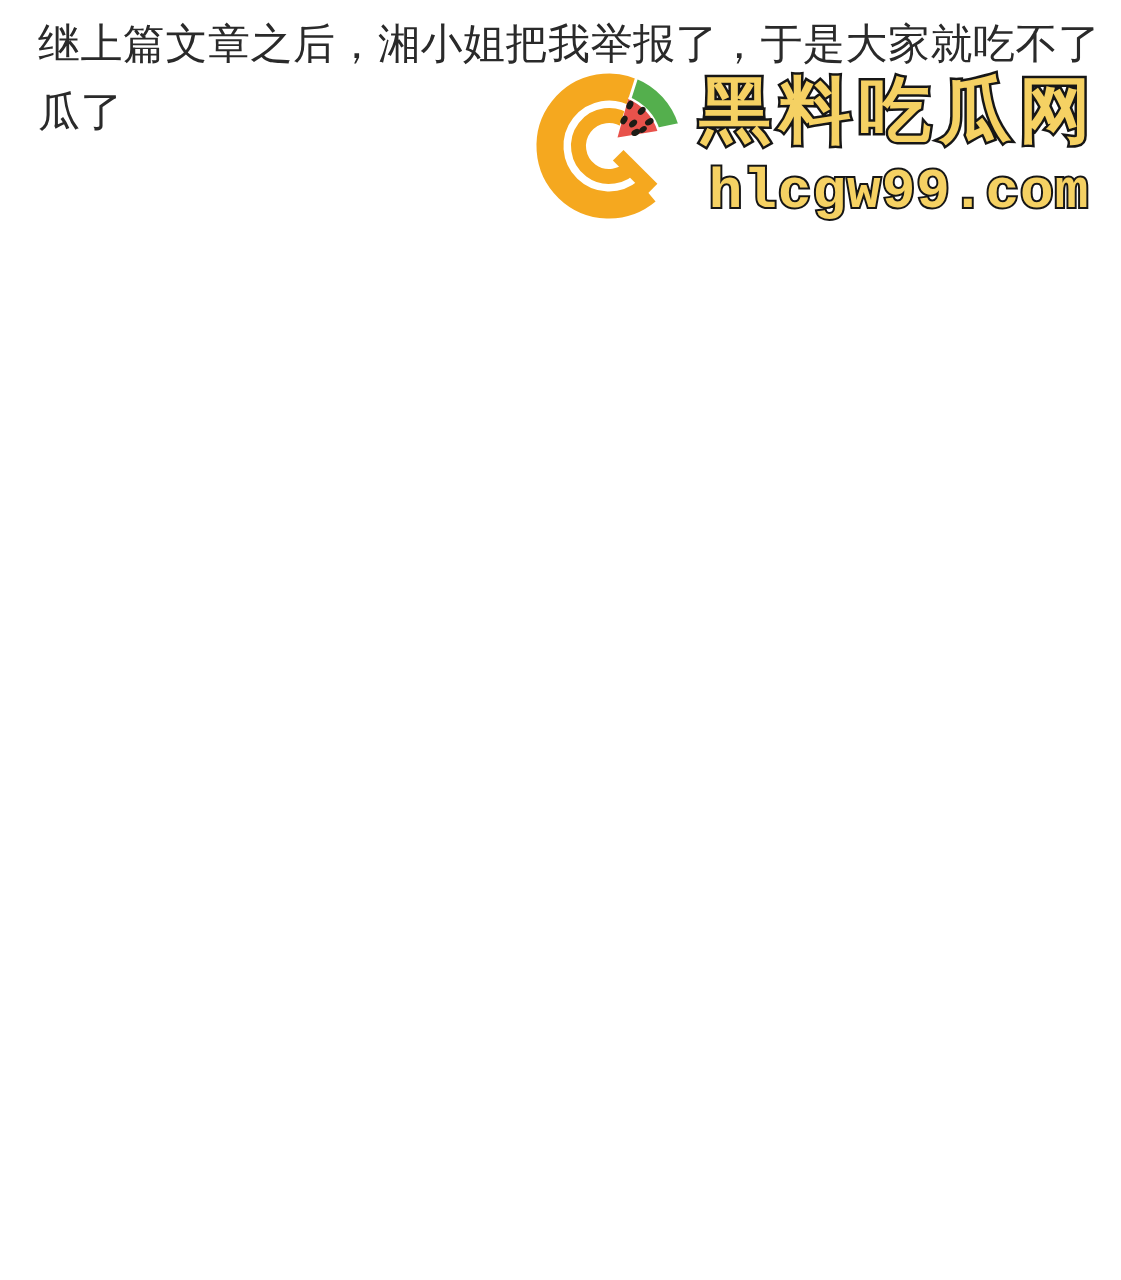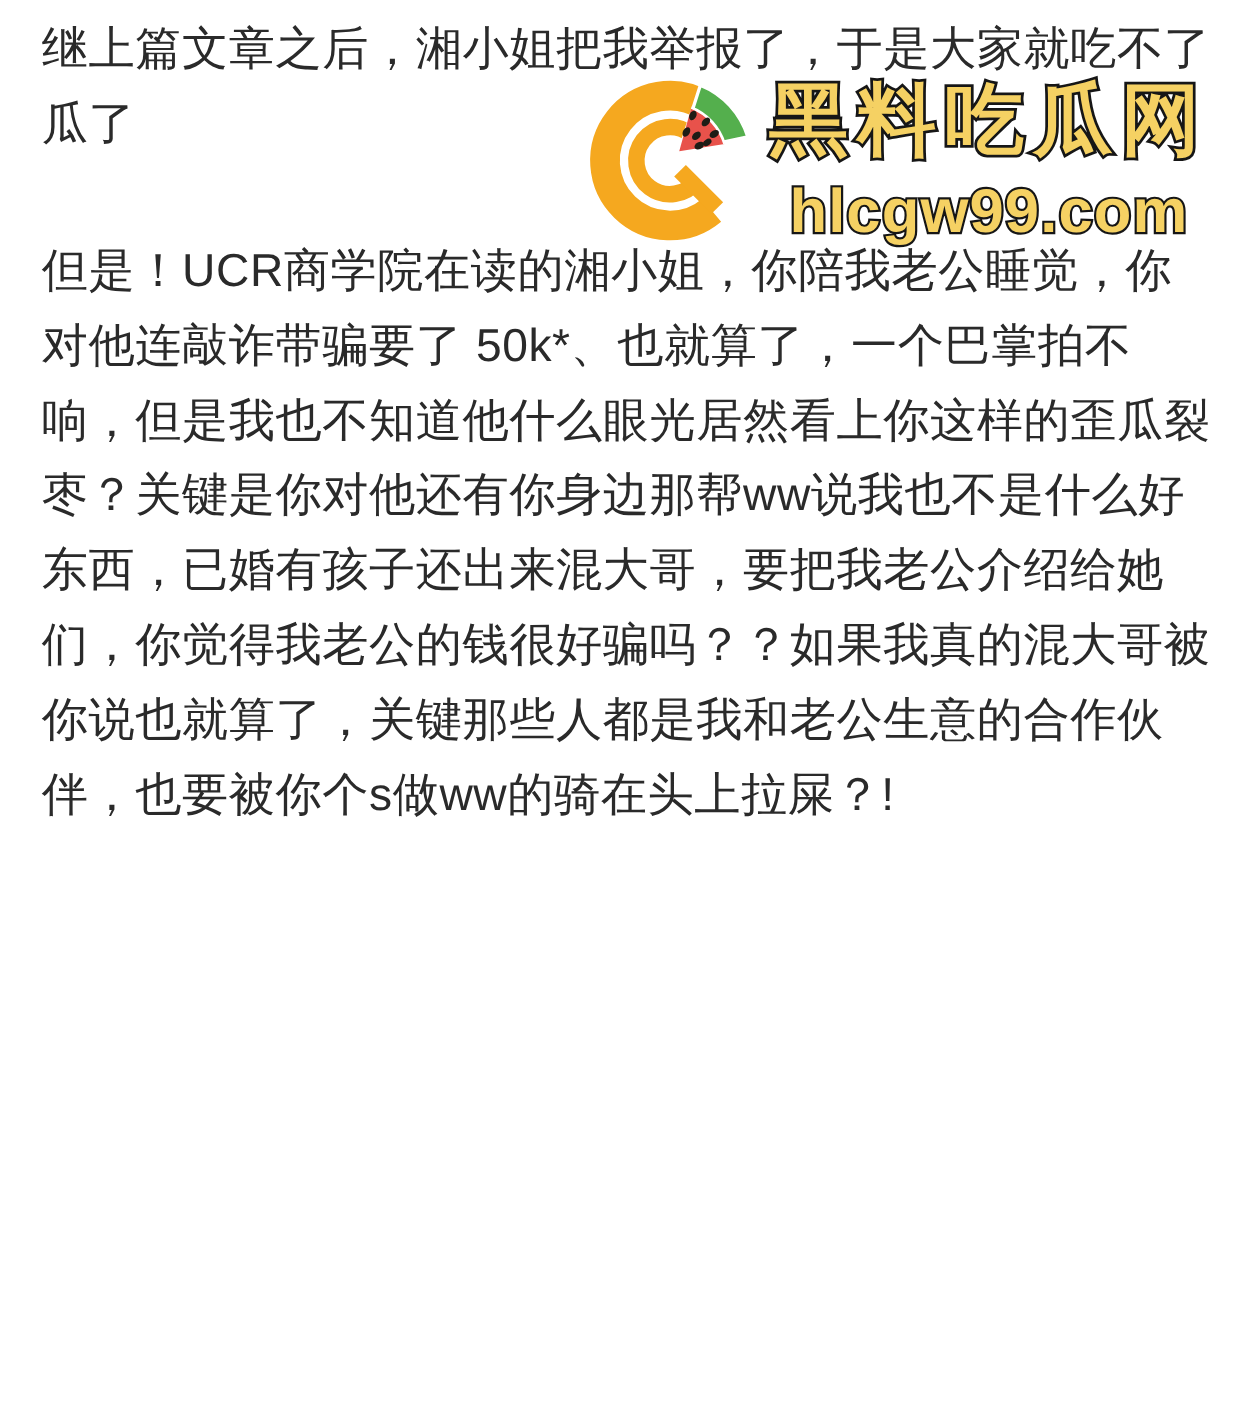--- a/index.html
+++ b/index.html
@@ -49,21 +49,21 @@
     font-weight:800;
     line-height:1;
     letter-spacing:8px;
     margin-top:14px;
     color:var(--wm_text);
     -webkit-text-stroke:5px var(--wm_stroke);
     paint-order:stroke fill;
     white-space:nowrap;
   }
   .wm-url{
-    font-family:Liberation Sans, sans-serif;
+    font-family:Liberation Mono, monospace;
     font-size:56px;
     font-weight:800;
     line-height:1;
     letter-spacing:1px;
     margin-top:18px;
     color:var(--wm_text);
     -webkit-text-stroke:4px var(--wm_stroke);
     paint-order:stroke fill;
     white-space:nowrap;
   }
@@ -75,28 +75,20 @@
   .seed{fill:var(--seed);}
 </style>
 </head>
 <body>
 
 <div class="page">
 
   <p class="para para-1">继上篇文章之后，湘小姐把我举报了，于是大家就吃不了
 瓜了</p>
 
-  <p class="para para-2">但是！UCR商学院在读的湘小姐，你陪我老公睡觉，你
-对他连敲诈带骗要了 50k*、也就算了，一个巴掌拍不
-响，但是我也不知道他什么眼光居然看上你这样的歪瓜裂
-枣？关键是你对他还有你身边那帮ww说我也不是什么好
-东西，已婚有孩子还出来混大哥，要把我老公介绍给她
-们，你觉得我老公的钱很好骗吗？？如果我真的混大哥被
-你说也就算了，关键那些人都是我和老公生意的合作伙
-伴，也要被你个s做ww的骑在头上拉屎？!</p>
 
 
   <div class="watermark">
     <svg class="wm-logo" viewBox="0 0 160 160" xmlns="http://www.w3.org/2000/svg">
 
       <path class="ring-stroke" stroke-width="27" stroke-linecap="butt" d="M 109.3 30.0 A 59 59 0 1 0 115.9 125.2"></path>
 
       <path class="ring-stroke" stroke-width="15" stroke-linecap="butt" d="M 96.8 56.0 A 30.5 30.5 0 1 0 102.7 97.9"></path>
 
       <line class="ring-stroke" stroke-width="15" stroke-linecap="butt" x1="87.2" y1="89.2" x2="121.1" y2="123.1"></line>

